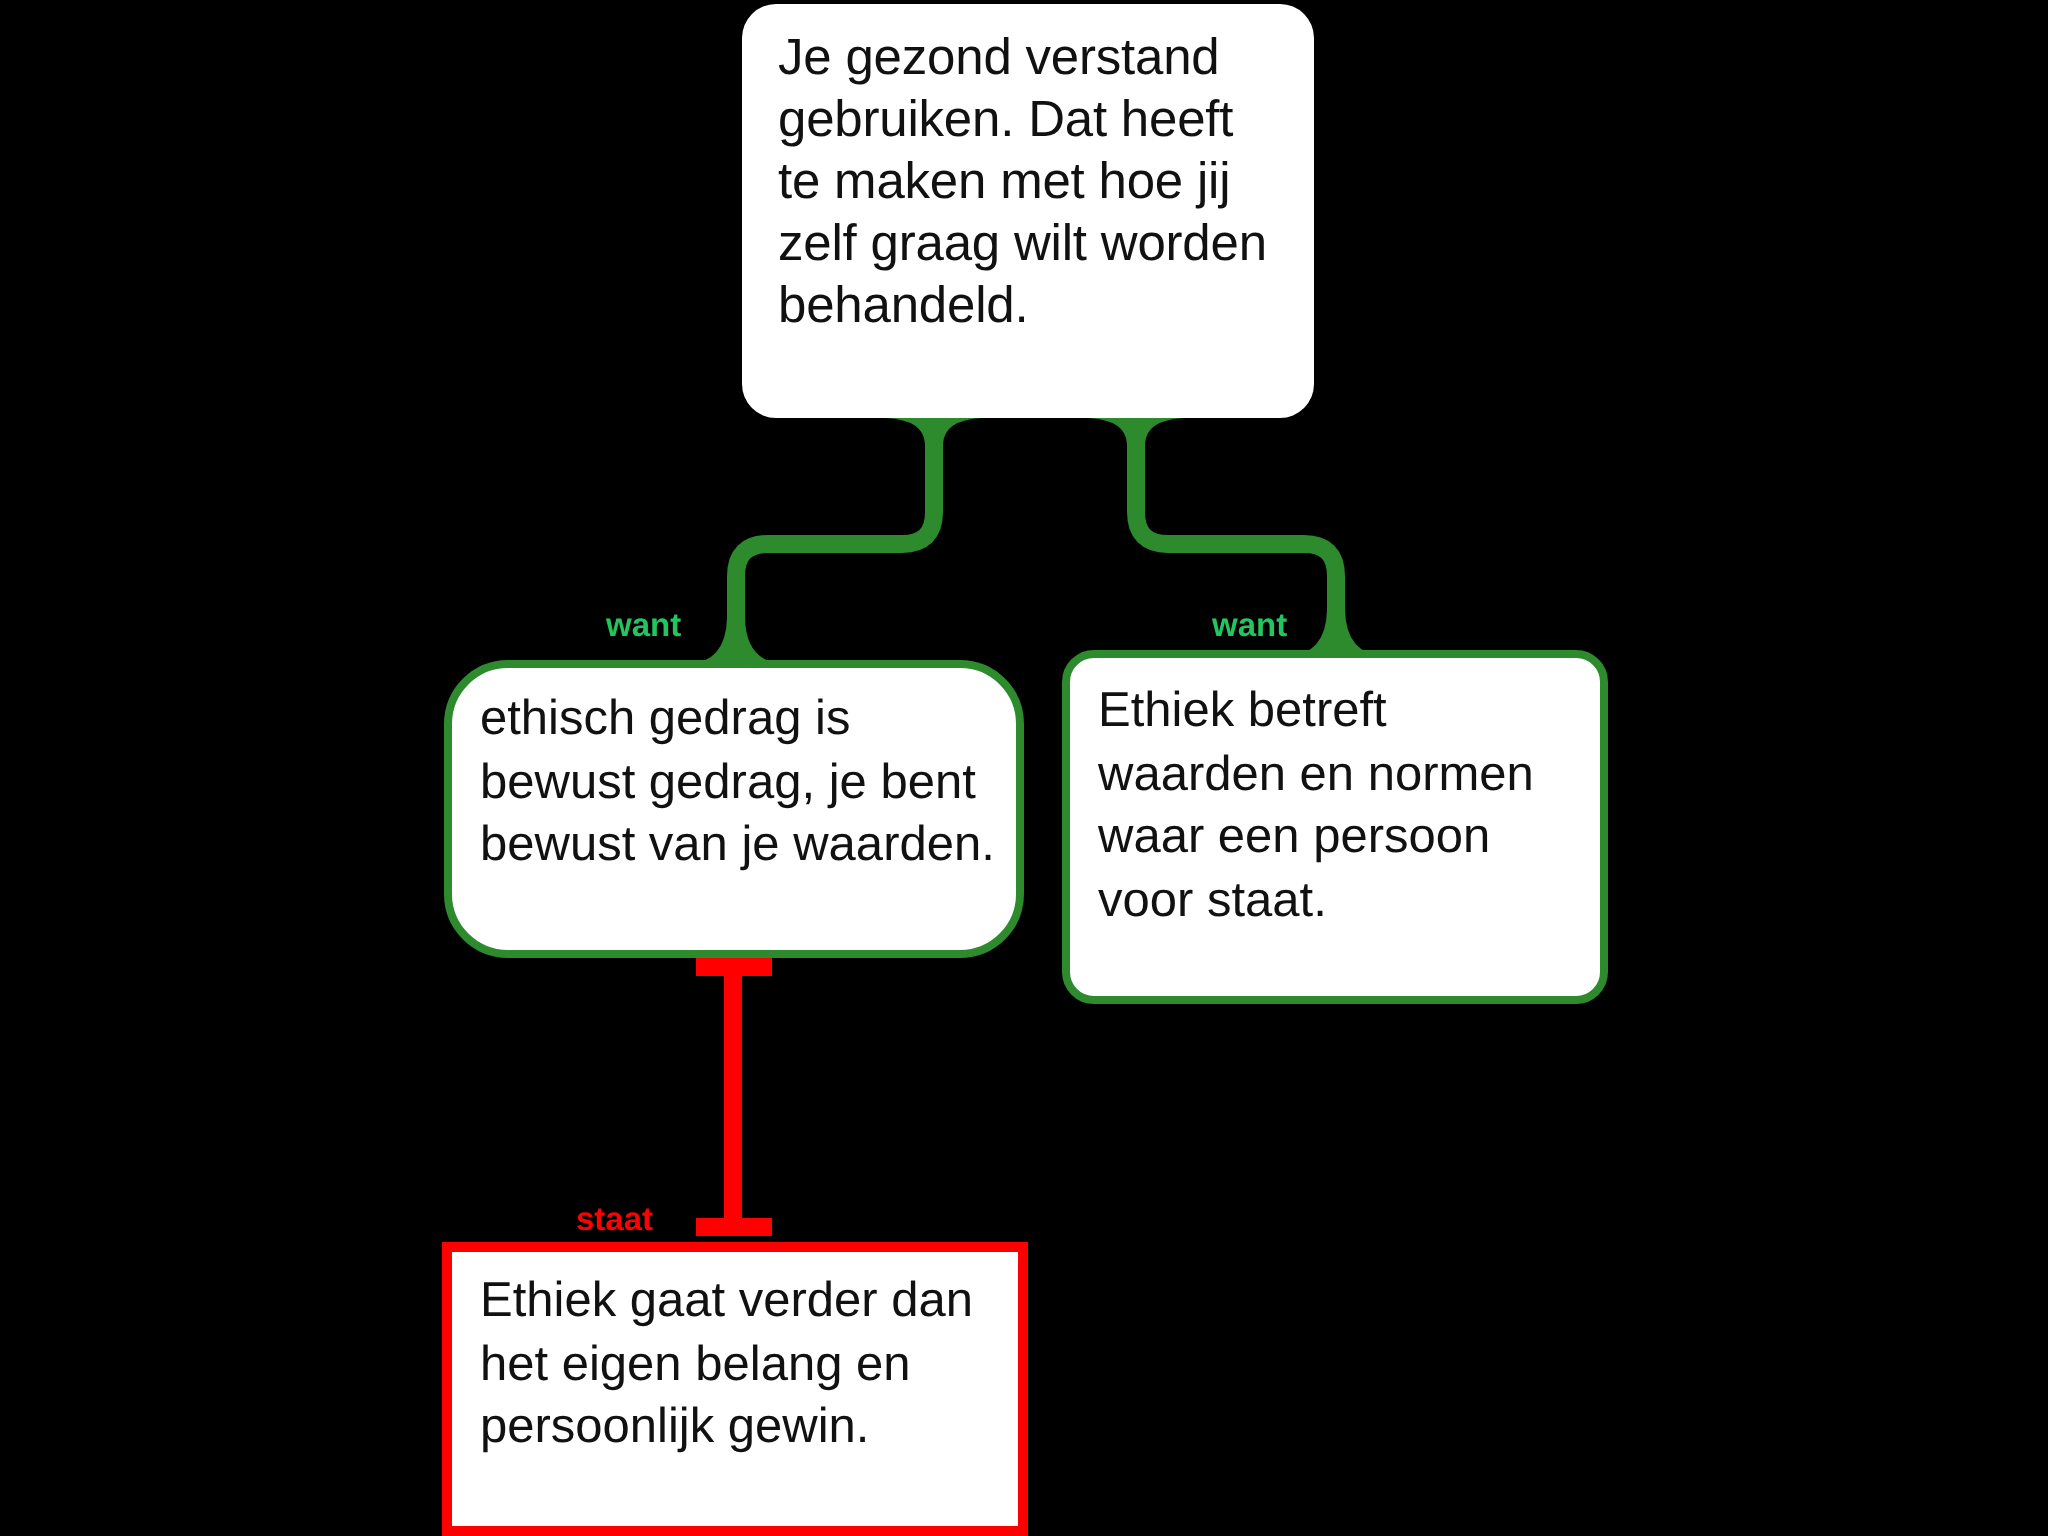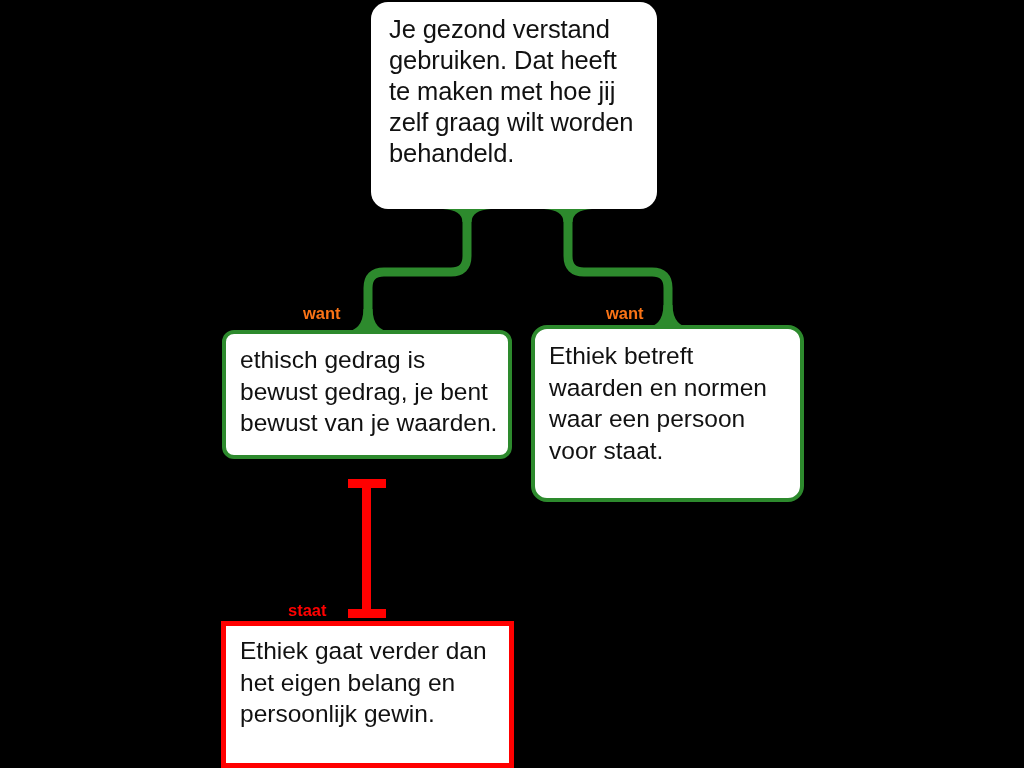--- a/index.html
+++ b/index.html
@@ -53,22 +53,22 @@
   #node-root .node-text {
     font-size: 25.5px;
     line-height: 31px;
     letter-spacing: -0.1px;
   }
   
   #node-reason-left {
     left: 222px;
     top: 330px;
     width: 290px;
-    height: 129px;
-    border-radius: 12px;
+    height: 149px;
+    border-radius: 32px;
     border: 4px solid #2d8a2d;
     padding: 10px 10px 8px 14px;
   }
   #node-reason-left .node-text {
     font-size: 24.5px;
     line-height: 31.5px;
   }
   #node-reason-right {
     left: 531px;
     top: 325px;
@@ -99,21 +99,21 @@
   
   .edge-label {
     position: absolute;
     font-weight: bold;
     font-size: 16.5px;
     line-height: 18px;
     letter-spacing: 0px;
     white-space: nowrap;
   }
   .edge-label.support {
-    color: #f97316;
+    color: #22c55e;
   }
   .edge-label.objection {
     color: #ff0000;
   }
   #edge-label-want-left {
     left: 303px;
     top: 304px;
   }
   #edge-label-want-right {
     left: 606px;

